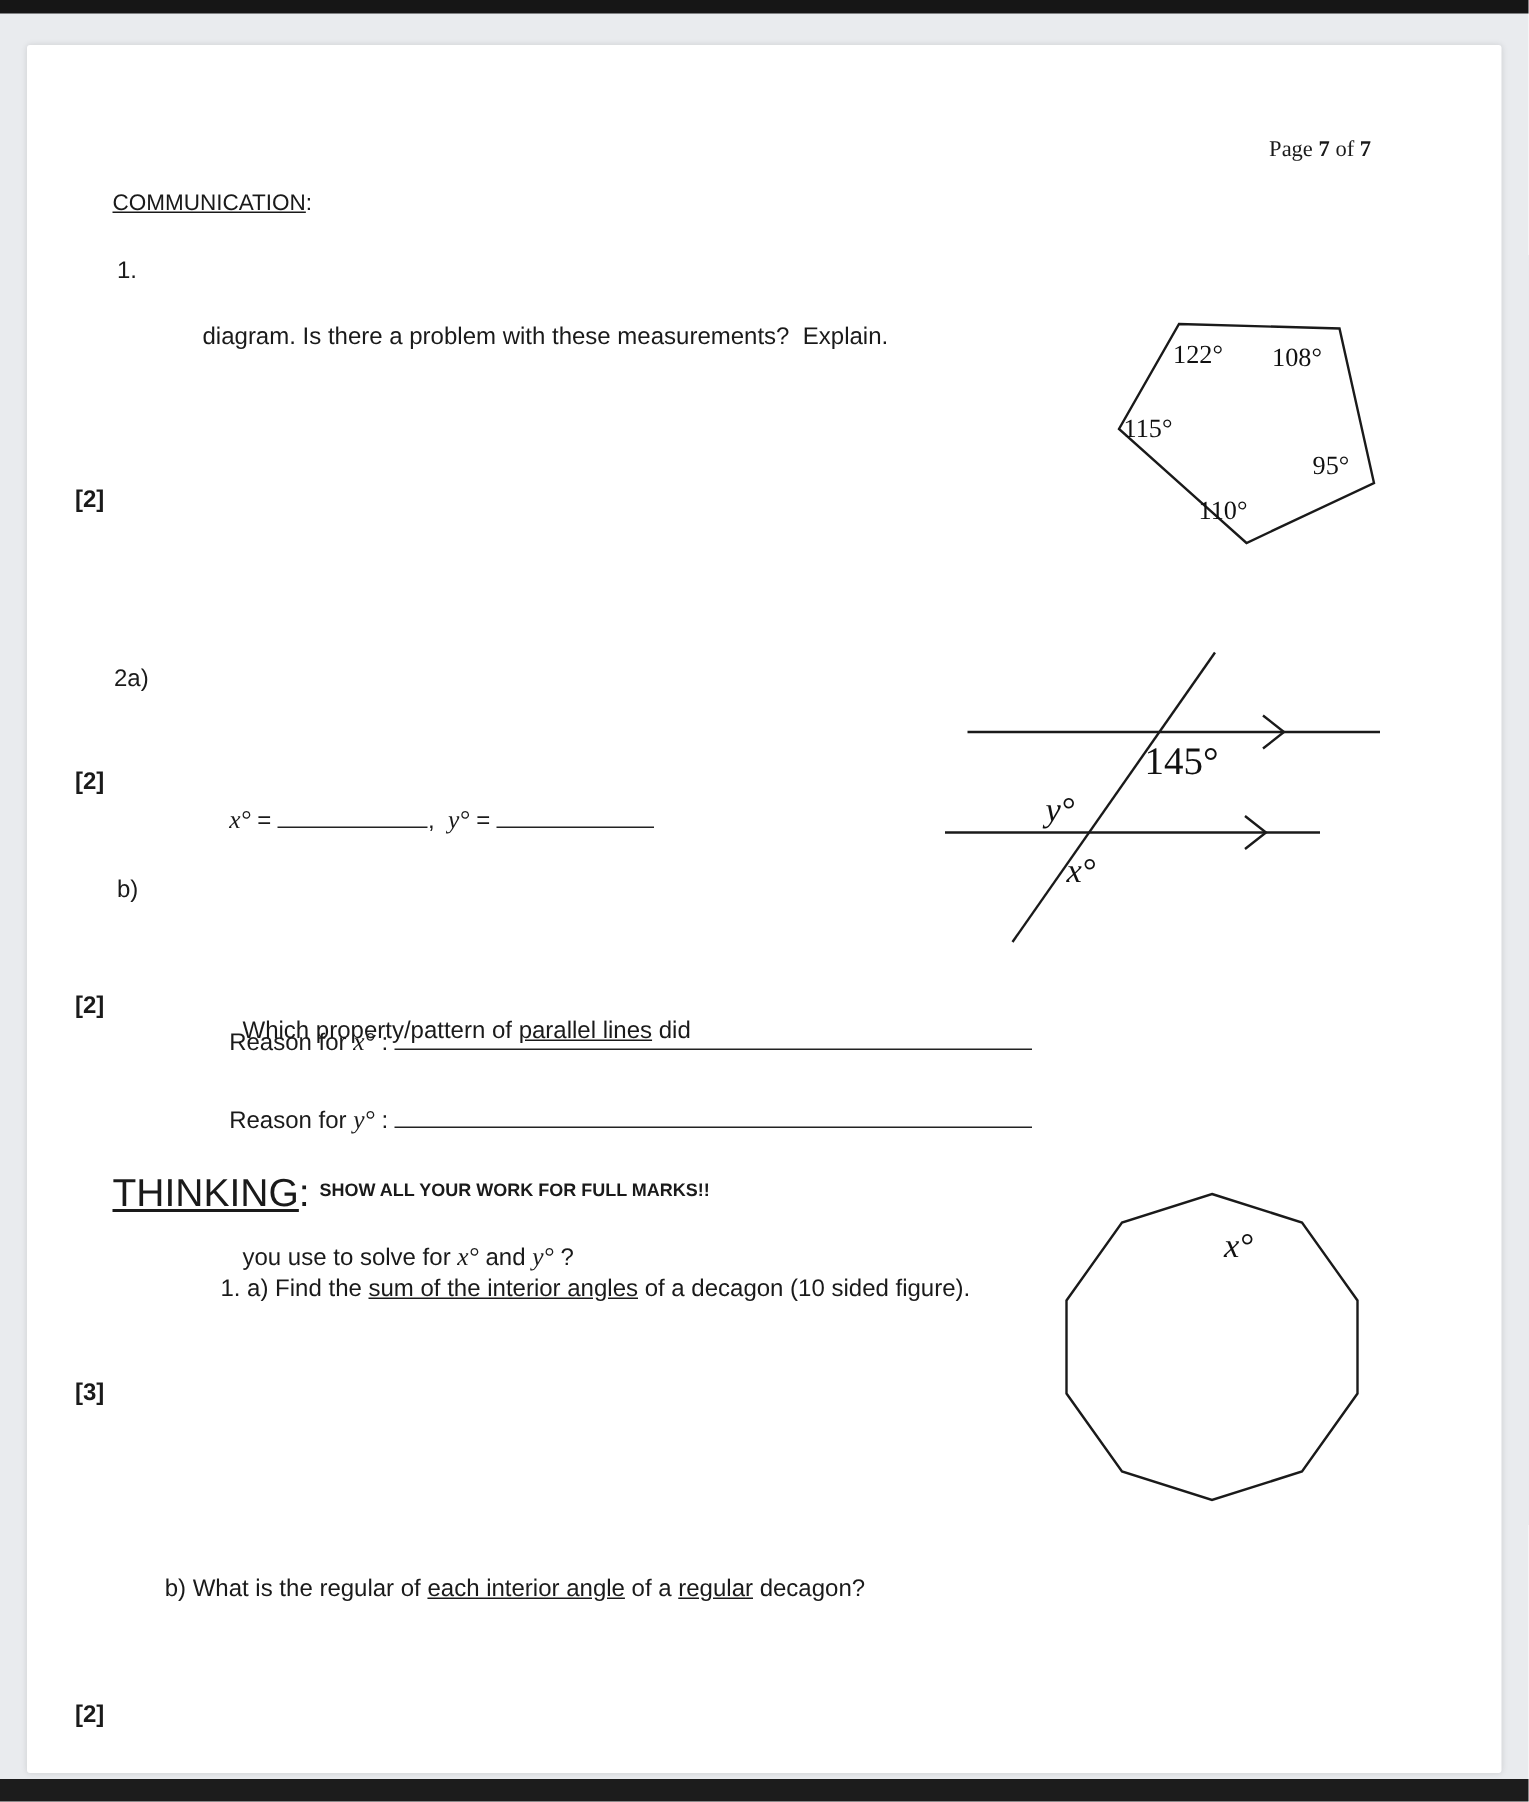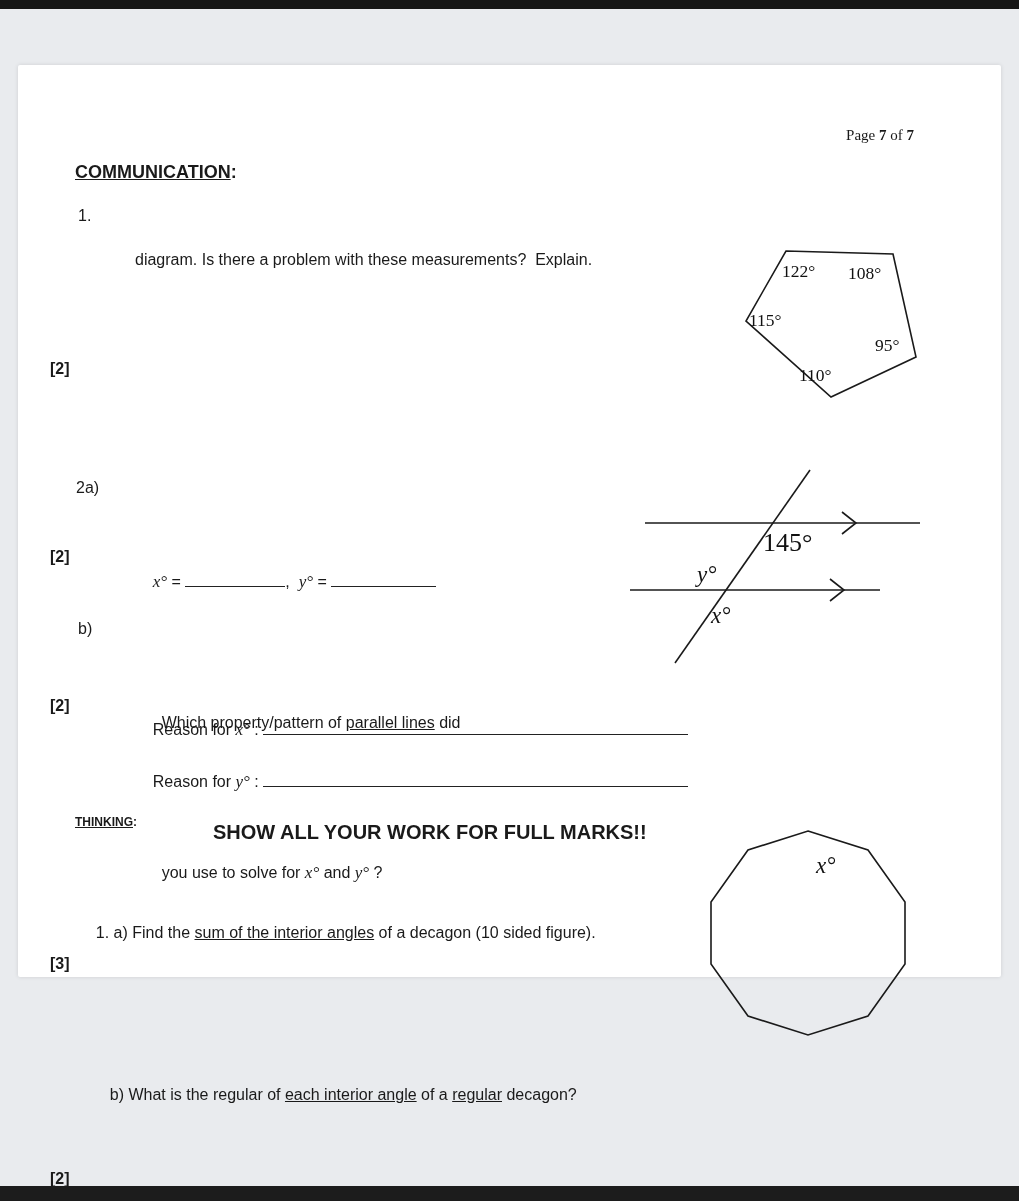--- a/index.html
+++ b/index.html
@@ -4,38 +4,38 @@
 <style>
   html,body { margin:0; padding:0; }
   body {
     width:1019px; height:1201px; position:relative;
     background:#e9ebee; overflow:hidden;
     font-family:"Liberation Sans", sans-serif; color:#1a1a1a;
   }
   .top-bar { position:absolute; left:0; top:0; width:1019px; height:9px; background:#161616; }
   .bottom-bar { position:absolute; left:0; top:1186px; width:1019px; height:15px; background:#1c1c1c; }
   .page {
-    position:absolute; left:18px; top:30px; width:983px; height:912px;
-    background:#ffffff; border-radius:2px; box-shadow:0 0 4px rgba(0,0,0,0.12);margin-top:35px;
+    position:absolute; left:18px; top:30px; width:983px; height:1152px;
+    background:#ffffff; border-radius:2px; box-shadow:0 0 4px rgba(0,0,0,0.12);
   }
   .abs { position:absolute; }
   .body-text { font-size:16px; line-height:22px; white-space:pre-wrap; }
   .math { font-family:"Liberation Serif", serif; font-style:italic; font-size:17px; }
   .bu { font-weight:normal; text-decoration:underline; }
   .mark { font-weight:bold; font-size:16px; }
   .blank {
     display:inline-block; border-bottom:1.4px solid #222;
     height:15px; vertical-align:baseline;
   }
   .page-indicator { font-family:"Liberation Serif", serif; font-size:15px; }
   .page-indicator b { font-weight:bold; }
-  .heading-1 { font-size:18px; font-weight:bold; }
+  .heading-1 { font-size:15px; font-weight:normal; }
   .heading-1 .uline, .heading-2 .uline { text-decoration:underline; }
-  .heading-2 { font-size:12px; font-weight:bold;text-align:right; }
-  .subheading { font-size:20px; font-weight:bold;text-align:right; }
+  .heading-2 { font-size:26px; font-weight:normal;text-align:right; }
+  .subheading { font-size:12px; font-weight:bold;text-align:right; }
   svg { position:absolute; overflow:visible; }
   svg .shape { fill:none; stroke:#1a1a1a; stroke-width:1.6; }
   svg text { fill:#111; font-family:"Liberation Serif", serif; }
   svg text.it { font-style:italic; }
 </style>
 </head>
 <body>
 
 <div class="top-bar"></div>
 
@@ -97,21 +97,21 @@
   </div>
   <div class="abs body-text" style="left:117px; top:632px;">
     <span>Reason for </span><span class="math">x°</span><span> : </span><span class="blank" style="width:425px;"></span>
   </div>
 
   <div class="abs heading-2" style="left:57px; top:750px;">
     <span class="uline">THINKING</span><span>:</span>
   </div>
   <div class="abs subheading" style="left:195px; top:756px;">SHOW ALL YOUR WORK FOR FULL MARKS!!</div>
 
-  <div class="abs body-text" style="left:60px; top:835px; width:620px;">
+  <div class="abs body-text" style="left:60px; top:797px; width:620px;text-align:center;">
     <span>1. a) Find the </span><span class="bu">sum of the interior angles</span><span> of a decagon (10 sided figure).</span>
   </div>
   <div class="abs mark" style="left:32px; top:890px;">[3]</div>
 
   <svg style="left:672px; top:745px;" width="235" height="240" viewBox="0 0 235 240">
     <polygon class="shape" points="118,21 178,40 215,92 215,154 178,206 118,225 58,206 21,154 21,92 58,40"></polygon>
     <text class="it" x="126" y="63" font-size="23">x°</text>
   </svg>
 
   <div class="abs body-text" style="left:74px; top:997px; width:700px;">

